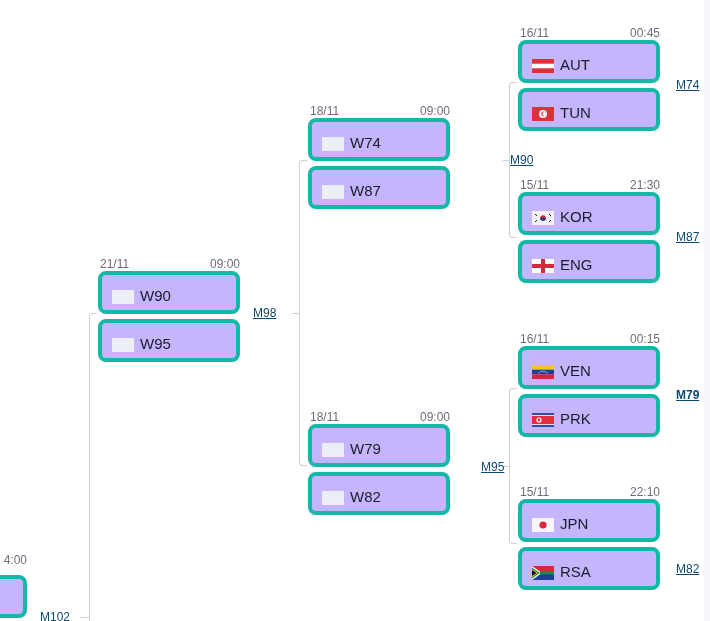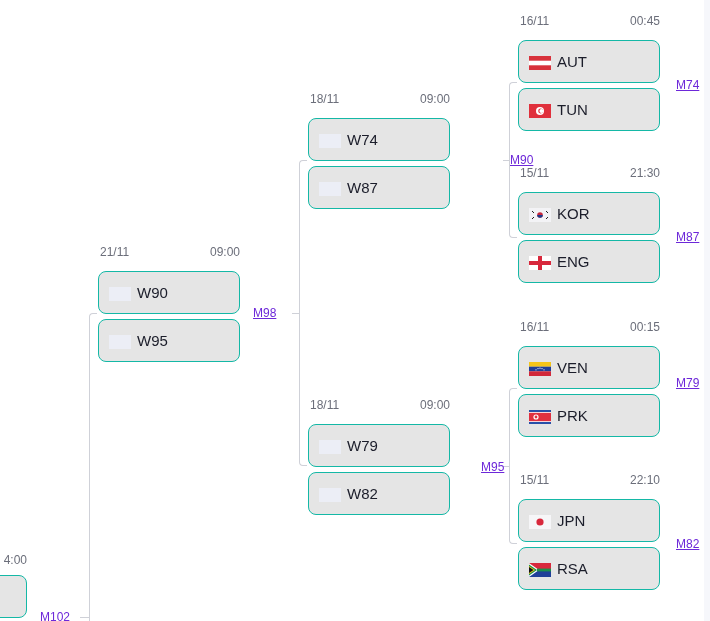--- a/index.html
+++ b/index.html
@@ -2,31 +2,31 @@
 <html><head>
 <meta charset="utf-8">
 <style>
   * { box-sizing: border-box; margin: 0; padding: 0; }
   html, body { width: 710px; height: 621px; overflow: hidden; background: #ffffff; }
   body { font-family: "Liberation Sans", sans-serif; position: relative; color: #1b1d2a; }
   .stage { position: absolute; left: 0; top: 0; width: 710px; height: 621px; }
   .right-strip { position: absolute; left: 704px; top: 0; width: 6px; height: 621px; background: #f6f7fb; }
 
   .match { position: absolute; width: 142px; }
-  .meta { position: absolute; left: 0; top: 0; width: 142px; height: 16px; font-size: 12px; color: #6b6e7a; }
+  .meta { position: absolute; left: 0; top: 12px; width: 142px; height: 16px; font-size: 12px; color: #6b6e7a; }
   .meta .date { position: absolute; left: 2px; top: 0; }
   .meta .time { position: absolute; right: 0; top: 0; text-align: center; }
-  .team { position: absolute; left: 0; width: 142px; height: 43px; border: 1px solid #14b8a6; border-radius: 8px; background: #e5e5e5; cursor: pointer; text-decoration: underline; }
+  .team { position: absolute; left: 0; width: 142px; height: 43px; border: 4px solid #14b8a6; border-radius: 8px; background: #c4b5fd; cursor: pointer; text-decoration: underline; }
   .team.t1 { top: 26px; }
   .team.t2 { top: 74px; }
   .team .flag { position: absolute; left: 10px; top: 15px; width: 22px; height: 14px; overflow: hidden; }
   .team .name { position: absolute; left: 38px; top: 12px; font-size: 15px; color: #1b1d2a; }
   .team .flag.ph { background: #eceef6; }
 
-  .code { position: absolute; font-size: 12px; color: #6d28d9; text-decoration: underline; cursor: pointer; }
+  .code { position: absolute; font-size: 12px; color: #0c4a6e; text-decoration: underline; cursor: pointer; }
   .line-h { position: absolute; height: 1px; background: #cfd1d8; }
   .bracket { position: absolute; border: 1px solid #cfd1d8; border-right: none; border-radius: 4px 0 0 4px; width: 8px; }
 </style>
 </head>
 <body>
 
 <div class="stage">
   <div class="right-strip"></div>
 
   <div class="match" style="left:518px; top:14px;">
@@ -120,21 +120,21 @@
             <rect width="22" height="14" fill="#2850a8"></rect>
             <rect y="2" width="22" height="10" fill="#fff"></rect>
             <rect y="2.8" width="22" height="8.4" fill="#e03040"></rect>
             <circle cx="7" cy="7" r="2.6" fill="#fff"></circle>
             <circle cx="7" cy="7" r="1.4" fill="#e03040"></circle>
           </svg>
       </span>
       <span class="name">PRK</span>
     </div>
   </div>
-  <a class="code" style="left:676px; top:376px;">M79</a>
+  <a class="code" style="left:676px; top:388px;font-weight:bold;">M79</a>
 
   <div class="match" style="left:518px; top:473px;">
     <div class="meta">
       <span class="date">15/11</span>
       <span class="time">22:10</span>
     </div>
     <div class="team t1">
       <span class="flag">
         <svg width="22" height="14" viewBox="0 0 22 14">
             <rect width="22" height="14" fill="#f6f6f8"></rect>
@@ -151,21 +151,21 @@
             <path d="M0 0 L10 7 L0 14 Z" fill="#fff"></path>
             <path d="M0 1.5 L8 7 L0 12.5 Z" fill="#1a8f4a"></path>
             <path d="M0 3 L6 7 L0 11 Z" fill="#f4c419"></path>
             <path d="M0 4 L4.5 7 L0 10 Z" fill="#111"></path>
             <rect x="8" y="5.6" width="14" height="2.8" fill="#1a8f4a"></rect>
           </svg>
       </span>
       <span class="name">RSA</span>
     </div>
   </div>
-  <a class="code" style="left:676px; top:537px;">M82</a>
+  <a class="code" style="left:676px; top:562px;">M82</a>
 
   <div class="bracket" style="left:509px; top:82px; height:156px;"></div>
   <div class="line-h" style="left:503px; top:160px; width:6px;"></div>
   <div class="bracket" style="left:509px; top:388px; height:156px;"></div>
   <div class="line-h" style="left:503px; top:466px; width:6px;"></div>
 
   <div class="match" style="left:308px; top:92px;">
     <div class="meta">
       <span class="date">18/11</span>
       <span class="time">09:00</span>

